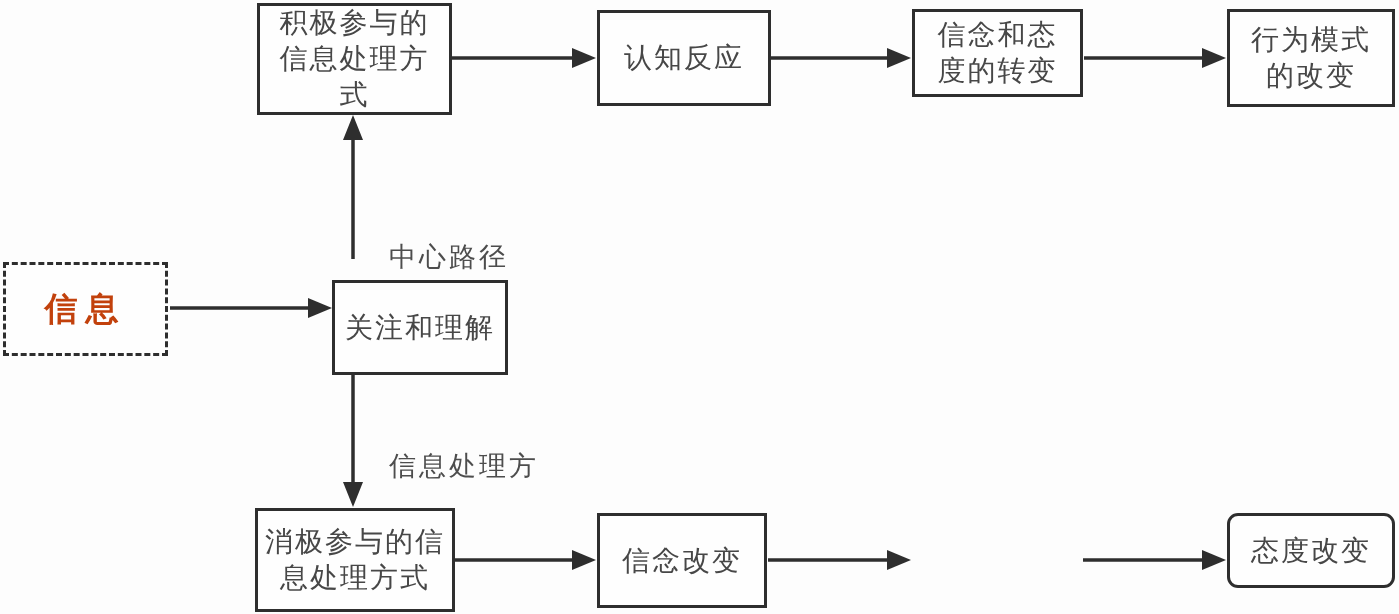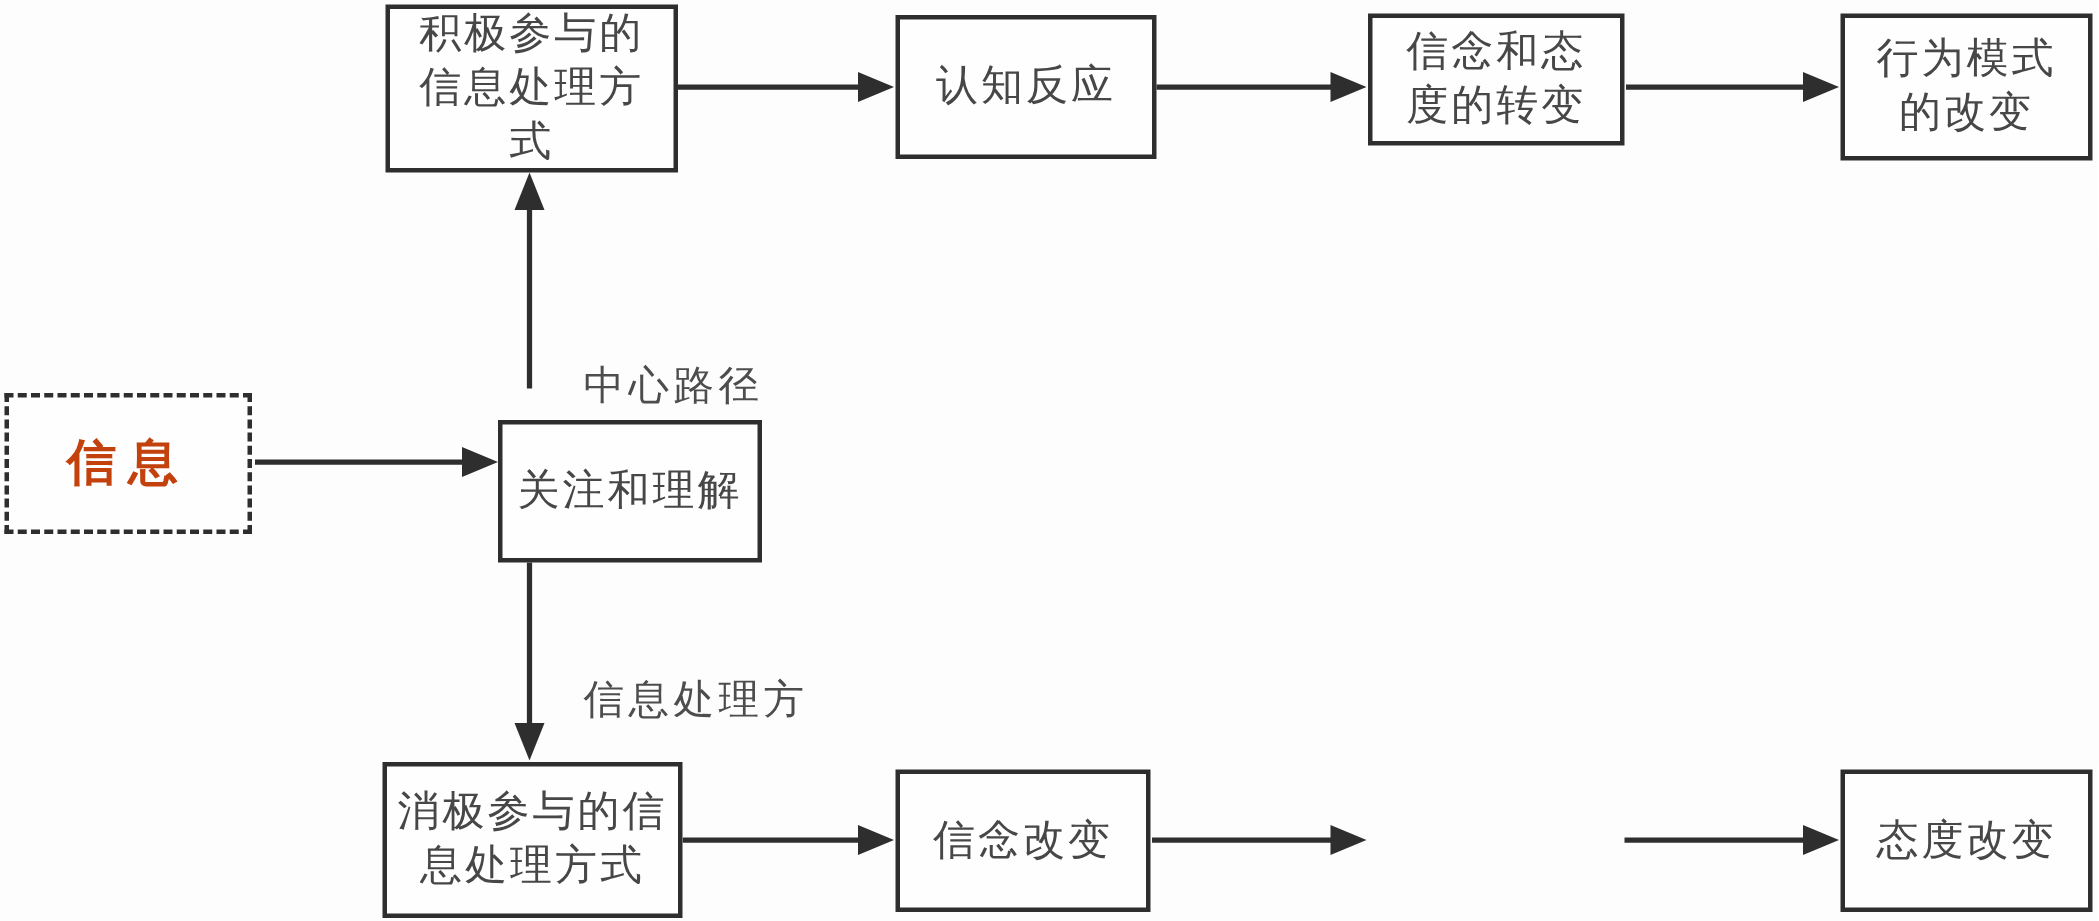--- a/index.html
+++ b/index.html
@@ -46,21 +46,21 @@
     letter-spacing: 8px;
   }
   .node-active     { left: 257px;  top: 3px;   width: 195px; height: 112px; }
   .node-cognitive  { left: 597px;  top: 10px;  width: 174px; height: 96px;  }
   .node-beliefatt  { left: 912px;  top: 9px;   width: 171px; height: 88px;  }
   .node-pattern    { left: 1227px; top: 9px;   width: 168px; height: 98px;  }
   .node-attention  { left: 332px;  top: 261px; width: 176px; height: 95px; margin-top: 19px;  }
   .node-passive    { left: 255px;  top: 508px; width: 200px; height: 104px; }
   .node-beliefchg  { left: 597px;  top: 513px; width: 170px; height: 95px;  }
   .node-behavchg   { left: 912px;  top: 513px; width: 170px; height: 95px;  }
-  .node-attchg     { left: 1227px; top: 513px; width: 168px; height: 95px;  }
+  .node-attchg     { left: 1227px; top: 513px; width: 168px; height: 75px; border-radius: 11px;  }
   .edge-label {
     position: absolute;
     color: #4d4d4d;
     font-size: 27px;
     letter-spacing: 3px;
     white-space: nowrap;
     margin-top: 48px;
   }
   .label-central    { left: 389px; top: 191px; }
   .label-peripheral { left: 389px; top: 400px; }

